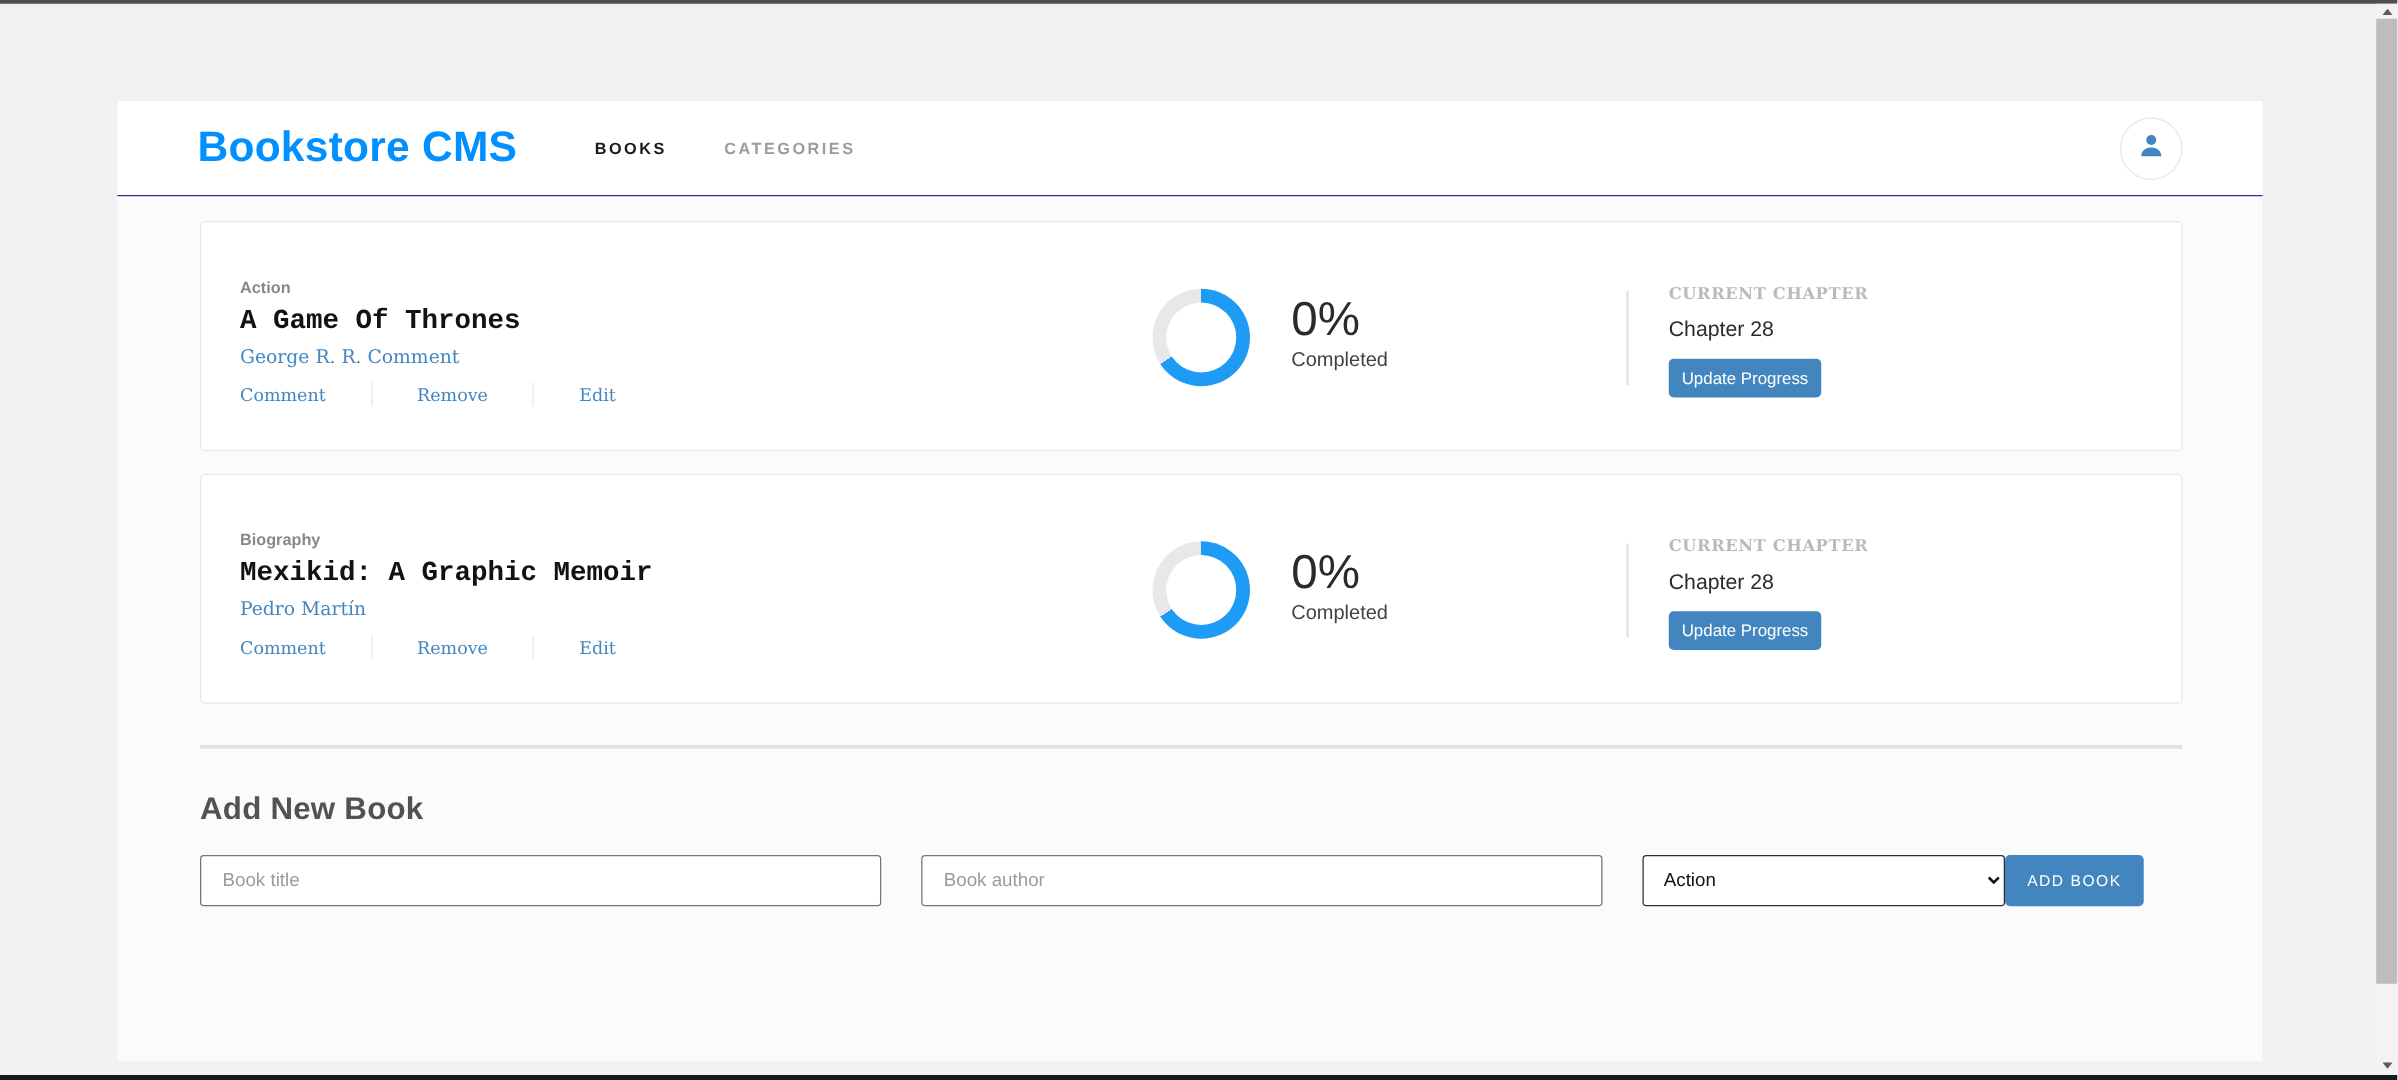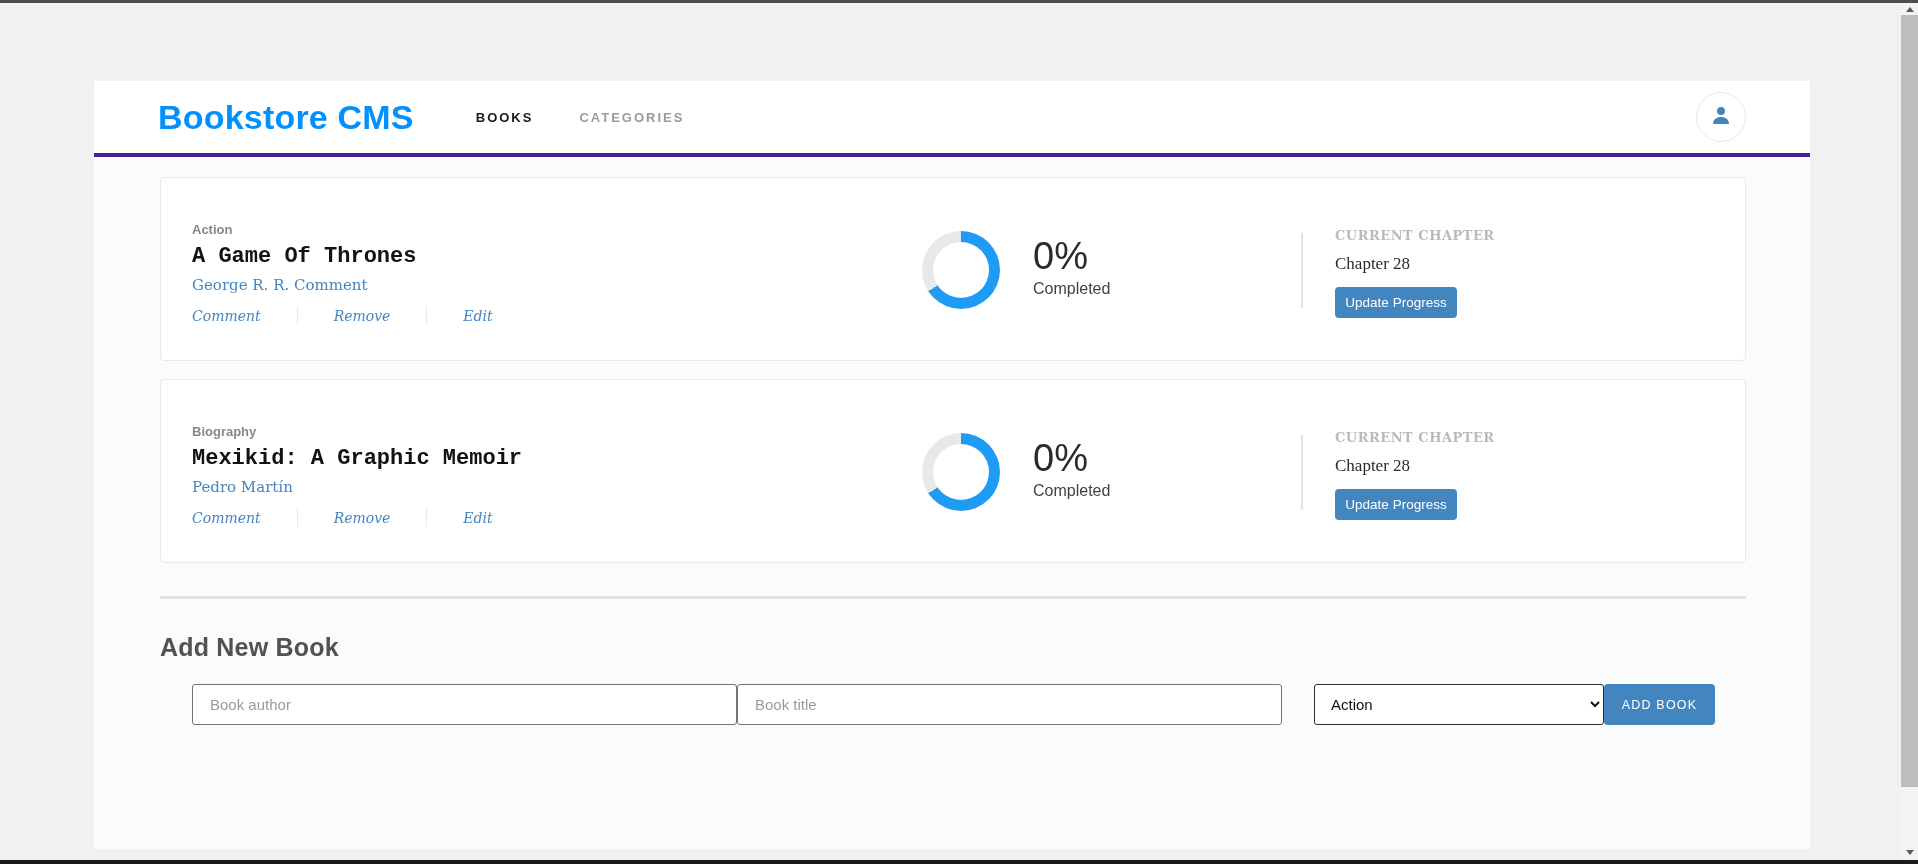--- a/index.html
+++ b/index.html
@@ -15,53 +15,53 @@
   .scroll-btn { position:absolute; left:0; width:17px; height:12px; display:flex; align-items:center; justify-content:center; }
   .scroll-btn.up { top:0; }
   .scroll-btn.down { bottom:2px; }
   .tri-up   { width:0; height:0; border-left:4px solid transparent; border-right:4px solid transparent; border-bottom:5px solid #5a5a5a; }
   .tri-down { width:0; height:0; border-left:4px solid transparent; border-right:4px solid transparent; border-top:5px solid #5a5a5a; }
   .scroll-thumb { position:absolute; left:0; top:12px; width:17px; height:772px; background:#bdbdbf; }
 
   
   .app { position:absolute; left:94px; top:81px; width:1716px; height:768px; background:#fbfbfb; }
 
-  .app-header { height:76px; background:#ffffff; border-bottom:4px solid #4c1d95;
+  .app-header { height:76px; background:#ffffff; border-bottom:1px solid #4c1d95;
                 display:flex; align-items:center; padding:4px 64px; }
   .logo { font-size:34px; font-weight:800; color:#0290ff; letter-spacing:0.2px; cursor:pointer; }
   .nav { display:flex; align-items:center; margin-left:62px; gap:46px; }
   .nav-item { font-size:13px; font-weight:bold; letter-spacing:2px; color:#9b9b9b; cursor:pointer; }
   .nav-item.active { color:#1a1a1a;text-align:right; }
   .avatar-btn { margin-left:auto; width:50px; height:50px; border-radius:50%; background:#fff;
                 border:1px solid #e7e7e7; display:flex; align-items:center; justify-content:center; cursor:pointer; }
 
   .main { padding:20px 64px 0 66px; }
 
   .book-card { position:relative; width:1586px; height:184px; background:#ffffff;
                border:1px solid #e8e8e8; border-radius:4px; margin-bottom:18px; }
   .book-info { position:absolute; left:31px; top:44px; }
   .book-category { font-size:13px; font-weight:bold; color:#888888; margin-bottom:7px; }
   .book-title { font-family:Liberation Mono, monospace; font-weight:bold; font-size:22px; color:#121212; margin-bottom:7px; }
   .book-author { font-family:"DejaVu Serif", serif; font-size:15px; color:#4386bf; margin-bottom:12px; }
-  .book-actions { display:flex; align-items:center;font-style:italic; }
+  .book-actions { display:flex; align-items:flex-end; }
   .book-link { font-family:"DejaVu Serif", serif; font-size:14px; color:#4386bf; cursor:pointer; }
   .link-div { width:1px; height:19px; background:#e8e8e8; margin:0 36px; }
 
   .progress-ring { position:absolute; left:761px; top:53px; width:78px; height:78px; border-radius:50%;
                    background:conic-gradient(#1d9bf5 0deg 237deg, #e8e8e8 237deg 360deg); }
   .progress-ring::after { content:""; position:absolute; inset:11px; border-radius:50%; background:#ffffff; }
   .progress-text { position:absolute; left:872px; top:58px; text-align:left; }
   .progress-percent { font-size:38px; color:#2b2b2b; line-height:1.1; }
   .progress-label { font-size:16px; color:#424242; margin-top:2px; }
 
   .v-div { position:absolute; left:1140px; top:55px; width:2px; height:75px; background:#e3e3e3; }
 
   .chapter-block { position:absolute; left:1174px; top:50px; }
   .chapter-label { font-family:"DejaVu Serif", serif; font-size:13px; font-weight:bold; letter-spacing:0.5px; color:#bababa; margin-bottom:11px; }
-  .chapter-name  { font-family:Liberation Serif, serif; font-size:17px; color:#2b2b2b; margin-bottom:13px; }
+  .chapter-name  { font-family:Liberation Sans, sans-serif; font-size:17px; color:#2b2b2b; margin-bottom:13px; }
   .update-btn { width:122px; height:31px; background:#4386bf; color:#ffffff; border:none; border-radius:4px;
                 font-family:"Liberation Sans", sans-serif; font-size:13.5px; cursor:pointer; }
 
   .hr { width:1586px; height:3px; background:#e2e2e2; margin-top:33px; }
 
   .add-heading { font-size:25px; font-weight:bold; color:#525252; margin-top:34px; letter-spacing:0.2px; }
 
   .add-form { display:flex; margin-top:22px; }
   .txt-input { height:41px; border:1px solid #757575; border-radius:3px; background:#fff;
                font-size:15px; color:#1a1a1a; padding:0 17px; font-family:"Liberation Sans", sans-serif; }
@@ -152,22 +152,22 @@
         <div class="chapter-name">Chapter 28</div>
         <button class="update-btn">Update Progress</button>
       </div>
     </div>
 
     <div class="hr"></div>
 
     <div class="add-heading">Add New Book</div>
 
     <div class="add-form">
+      <input class="txt-input input-title" type="text" placeholder="Book title" style="">
       <input class="txt-input input-author" type="text" placeholder="Book author" style="">
-      <input class="txt-input input-title" type="text" placeholder="Book title" style="">
       <select class="cat-select">
         <option>Action</option>
       </select>
       <button class="add-btn">ADD BOOK</button>
     </div>
 
   </div>
 </div>
 
 <div class="volume-badge">150 GB Volume</div>

